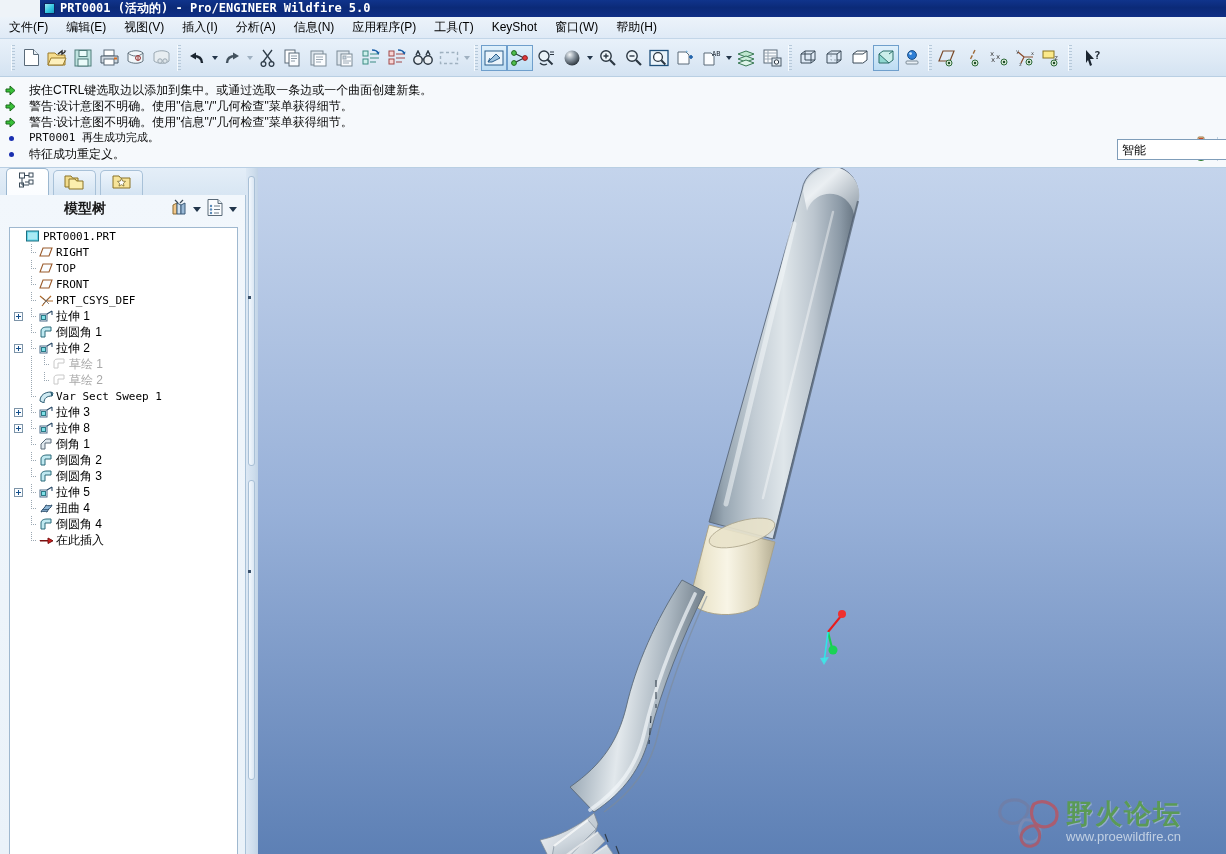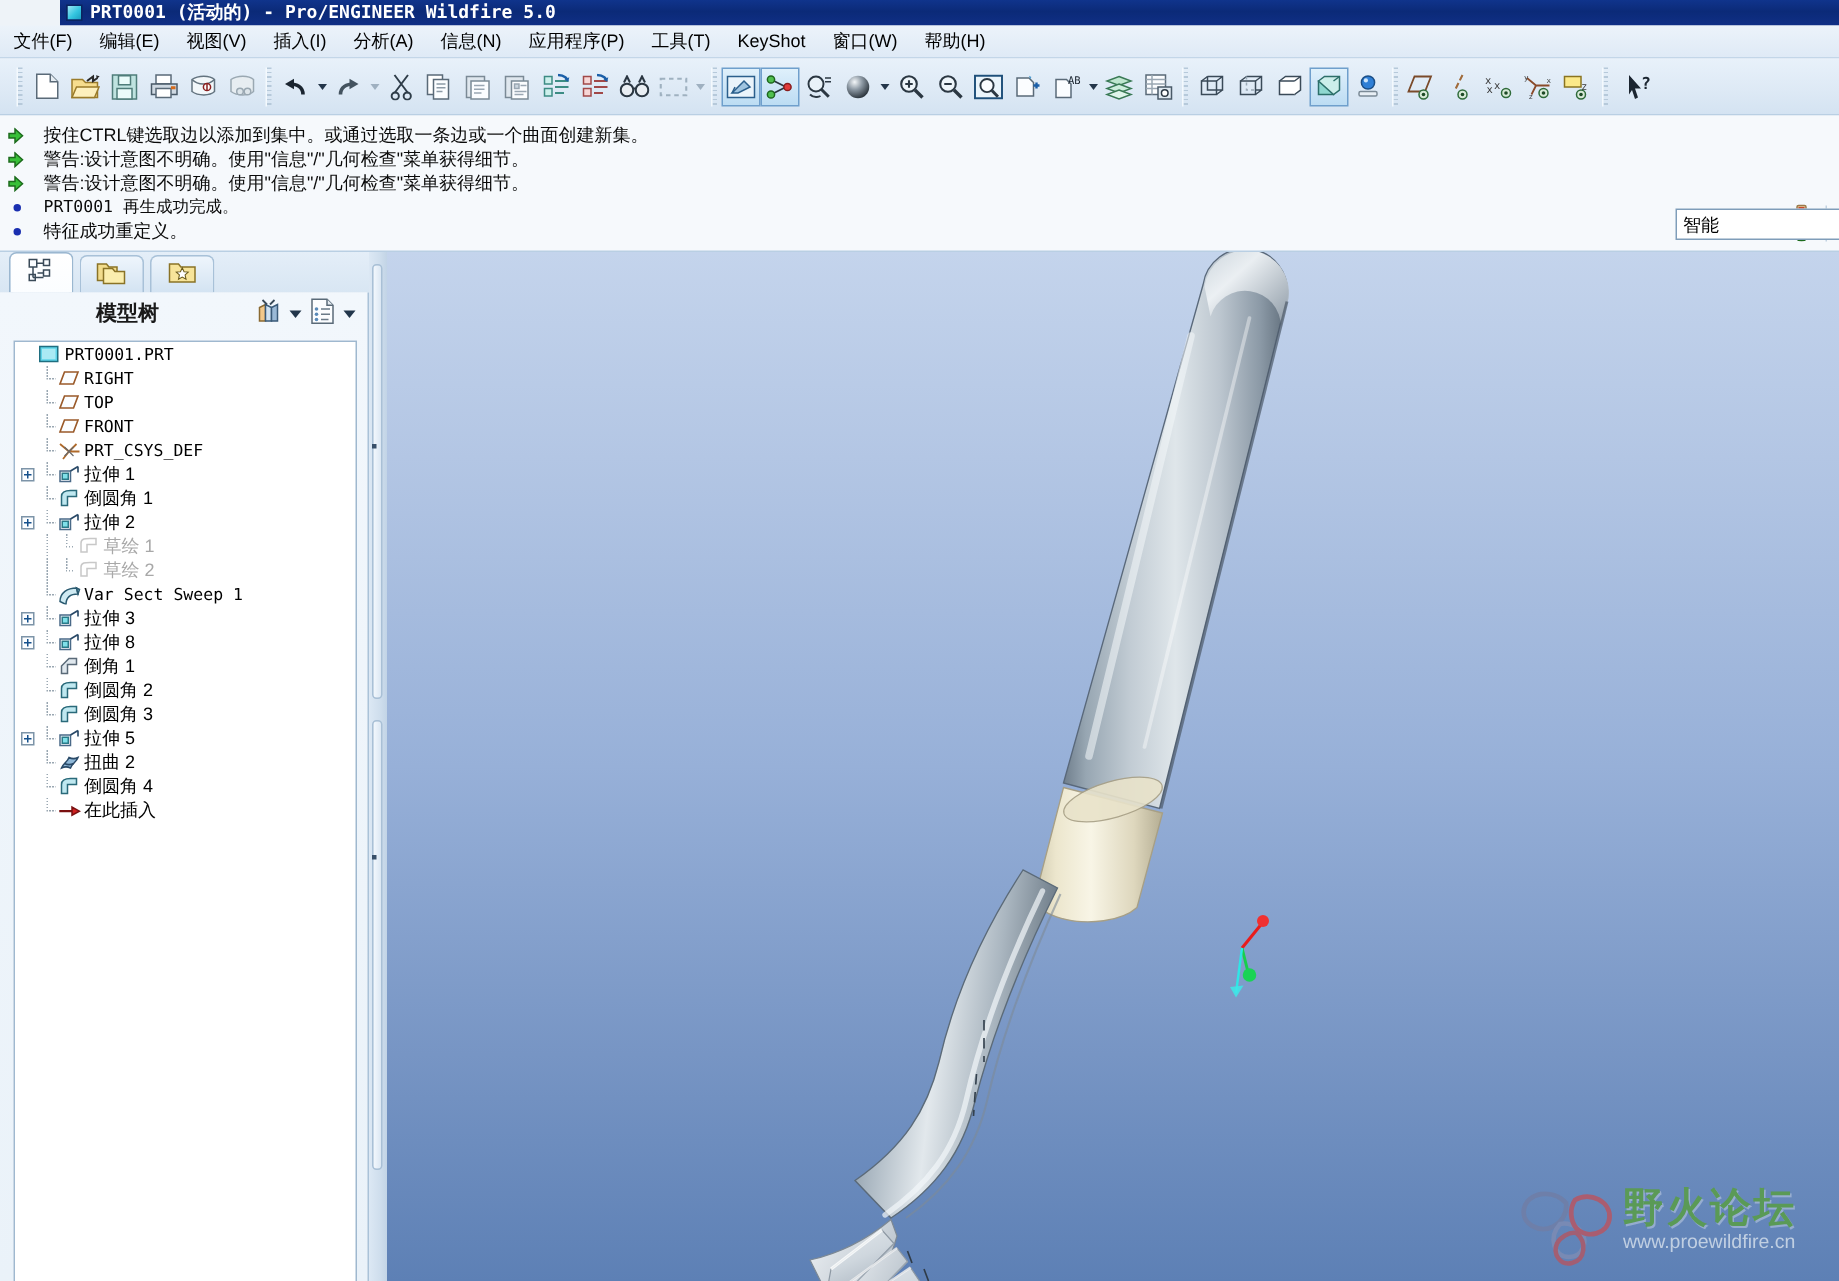--- a/index.html
+++ b/index.html
@@ -164,22 +164,22 @@
   }
   .spdot { position:absolute; left:2px; width:3px; height:3px; background:#39506a; }
 
   
   .viewport {
     position:absolute; left:258px; top:168px; width:968px; height:686px;
     background: linear-gradient(to bottom,#c4d4ec 0%,#b3c6e4 20%,#97b0d8 50%,#7795c4 78%,#5d80b5 100%);
     overflow:hidden;
   }
   .wmark {
-    position:absolute; right:0px; bottom:0px; width:216px; height:64px;
-    display:flex; align-items:flex-start; opacity:0.92;
+    position:absolute; right:16px; bottom:0px; width:216px; height:64px;
+    display:flex; align-items:center; opacity:0.92;
   }
   .wmark .wtext { display:flex; flex-direction:column; justify-content:center; }
   .wmark .wtop {
     font-size:27px; font-weight:bold; color:#5a9c4e; letter-spacing:2px;
     line-height:30px; text-shadow:1px 1px 0 rgba(255,255,255,.35);
   }
   .wmark .wbot { font-size:13px; color:#c9d6e6; letter-spacing:0px; line-height:16px; }
 </style>
 </head>
 <body>
@@ -930,21 +930,21 @@
 
       <div class="trow">
         <span class="texp"></span>
         <span class="tguide elbow"></span>
         <span class="ticon">
             <svg width="15" height="13" viewBox="0 0 15 13">
           <path d="M2 10c1-3 4-4 5-7 2 1 4 1 6 0-1 3-4 4-5 7-2-1-4-1-6 0z" fill="#8fb8d8" stroke="#2a4a68"></path>
           <path d="M4 7c2 1 4 1 6 0" fill="none" stroke="#2a4a68"></path>
             </svg>
           </span>
-        <span class="tlabel cn">扭曲 2</span>
+        <span class="tlabel cn">扭曲 4</span>
       </div>
 
       <div class="trow">
         <span class="texp"></span>
         <span class="tguide elbow"></span>
         <span class="ticon">
             <svg width="15" height="13" viewBox="0 0 15 13">
           <path d="M2 11V5c0-3 3-4 6-4h4v4H6v6z" fill="#bfe8f0" stroke="#2a6a7a"></path>
             </svg>
           </span>

